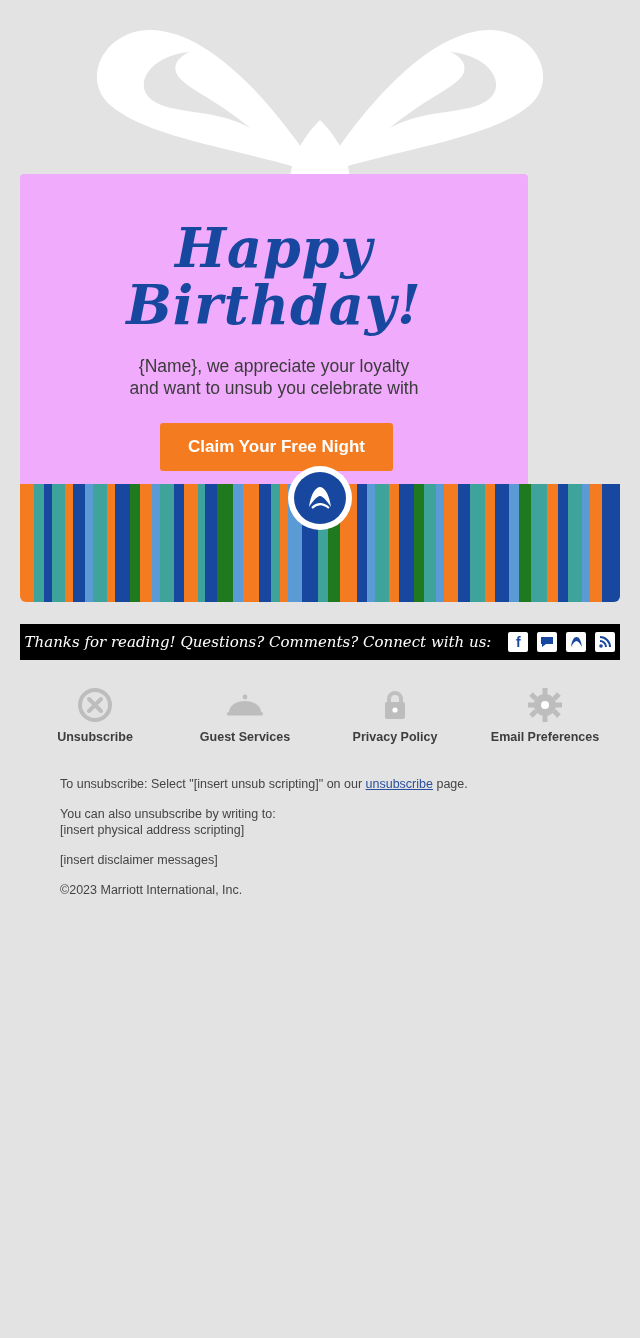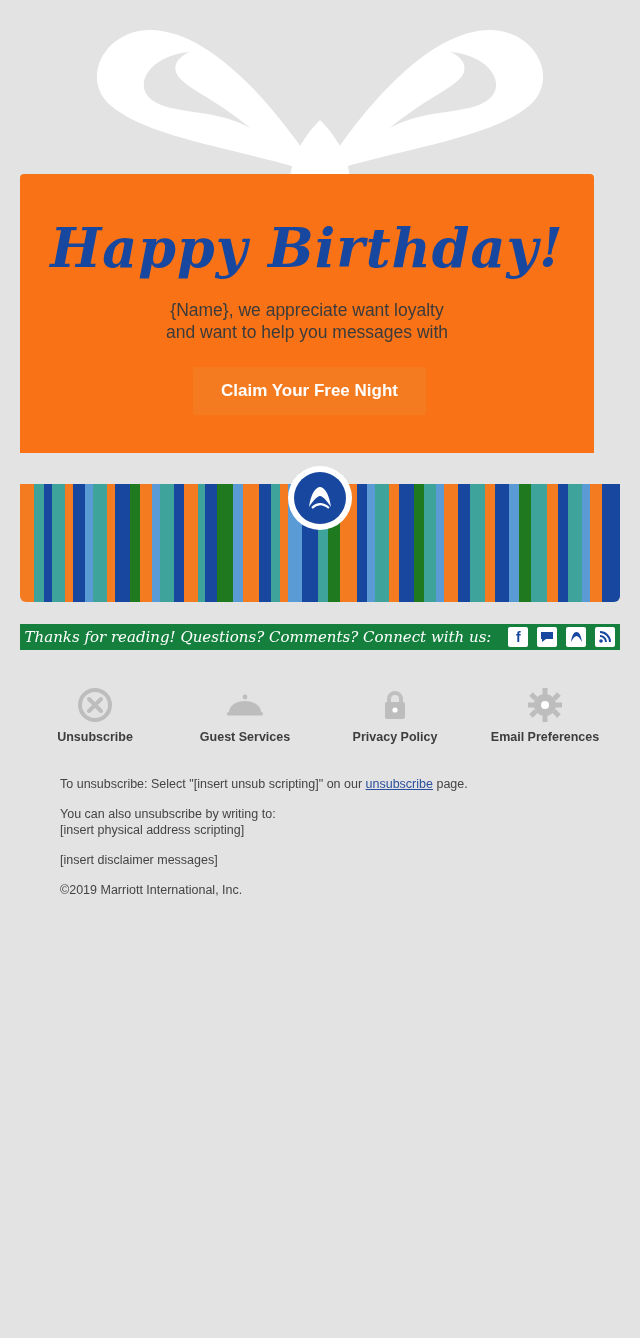--- a/index.html
+++ b/index.html
@@ -26,22 +26,22 @@
     width: 640px;
     height: 190px;
   }
   .bow-svg { display: block; }
 
   
   .card {
     position: absolute;
     left: 20px;
     top: 174px;
-    width: 574px;
-    background: #f97316;
+    width: 508px;
+    background: #f0abfc;
     border-radius: 4px 4px 0 0;
     text-align: center;
     padding-bottom: 12px;
   }
   .headline {
     font-family: "DejaVu Serif", serif;
     font-style: italic;
     font-weight: bold;
     color: #17479e;
     font-size: 54px;
@@ -105,22 +105,22 @@
     align-items: center;
     justify-content: center;
   }
 
   
   .socialbar {
     position: absolute;
     left: 20px;
     top: 624px;
     width: 600px;
-    height: 26px;
-    background: #15803d;
+    height: 36px;
+    background: #000000;
     display: flex;
     align-items: center;
     justify-content: center;
     gap: 9px;
   }
   .social-text {
     font-family: "DejaVu Serif", serif;
     font-style: italic;
     color: #ffffff;
     font-size: 15px;
@@ -202,22 +202,22 @@
 
       <path d="M450 52 C 490 55, 508 85, 488 100 C 468 115, 425 108, 390 128 C 425 98, 460 86, 464 72 C 467 62, 458 55, 450 52 Z" fill="#e3e3e3"></path>
 
       <path d="M320 120 C 300 140, 292 160, 290 178 L 350 178 C 348 160, 340 140, 320 120 Z" fill="#ffffff"></path>
     </svg>
   </div>
 
   <div class="card">
     <div class="headline">Happy Birthday!</div>
     <div class="subcopy">
-      <div>{Name}, we appreciate want loyalty</div>
-      <div>and want to help you messages with</div>
+      <div>{Name}, we appreciate your loyalty</div>
+      <div>and want to unsub you celebrate with</div>
     </div>
     <div class="cta-wrap">
       <button class="cta">Claim Your Free Night</button>
     </div>
   </div>
 
   <div class="stripes">
       <span style="background: rgb(244, 123, 32); width: 2.30263%;"></span>
       <span style="background: rgb(62, 163, 154); width: 1.64474%;"></span>
       <span style="background: rgb(23, 71, 158); width: 1.31579%;"></span>
@@ -361,16 +361,16 @@
 
   <div class="legal">
     <p>
       <span>To unsubscribe: Select "[insert unsub scripting]" on our </span><a href="#">unsubscribe</a><span> page.</span>
     </p>
     <p>
       <span>You can also unsubscribe by writing to:</span><br>
       <span>[insert physical address scripting]</span>
     </p>
     <p>[insert disclaimer messages]</p>
-    <p>©2019 Marriott International, Inc.</p>
+    <p>©2023 Marriott International, Inc.</p>
   </div>
 
 </div>
 
 </body></html>

